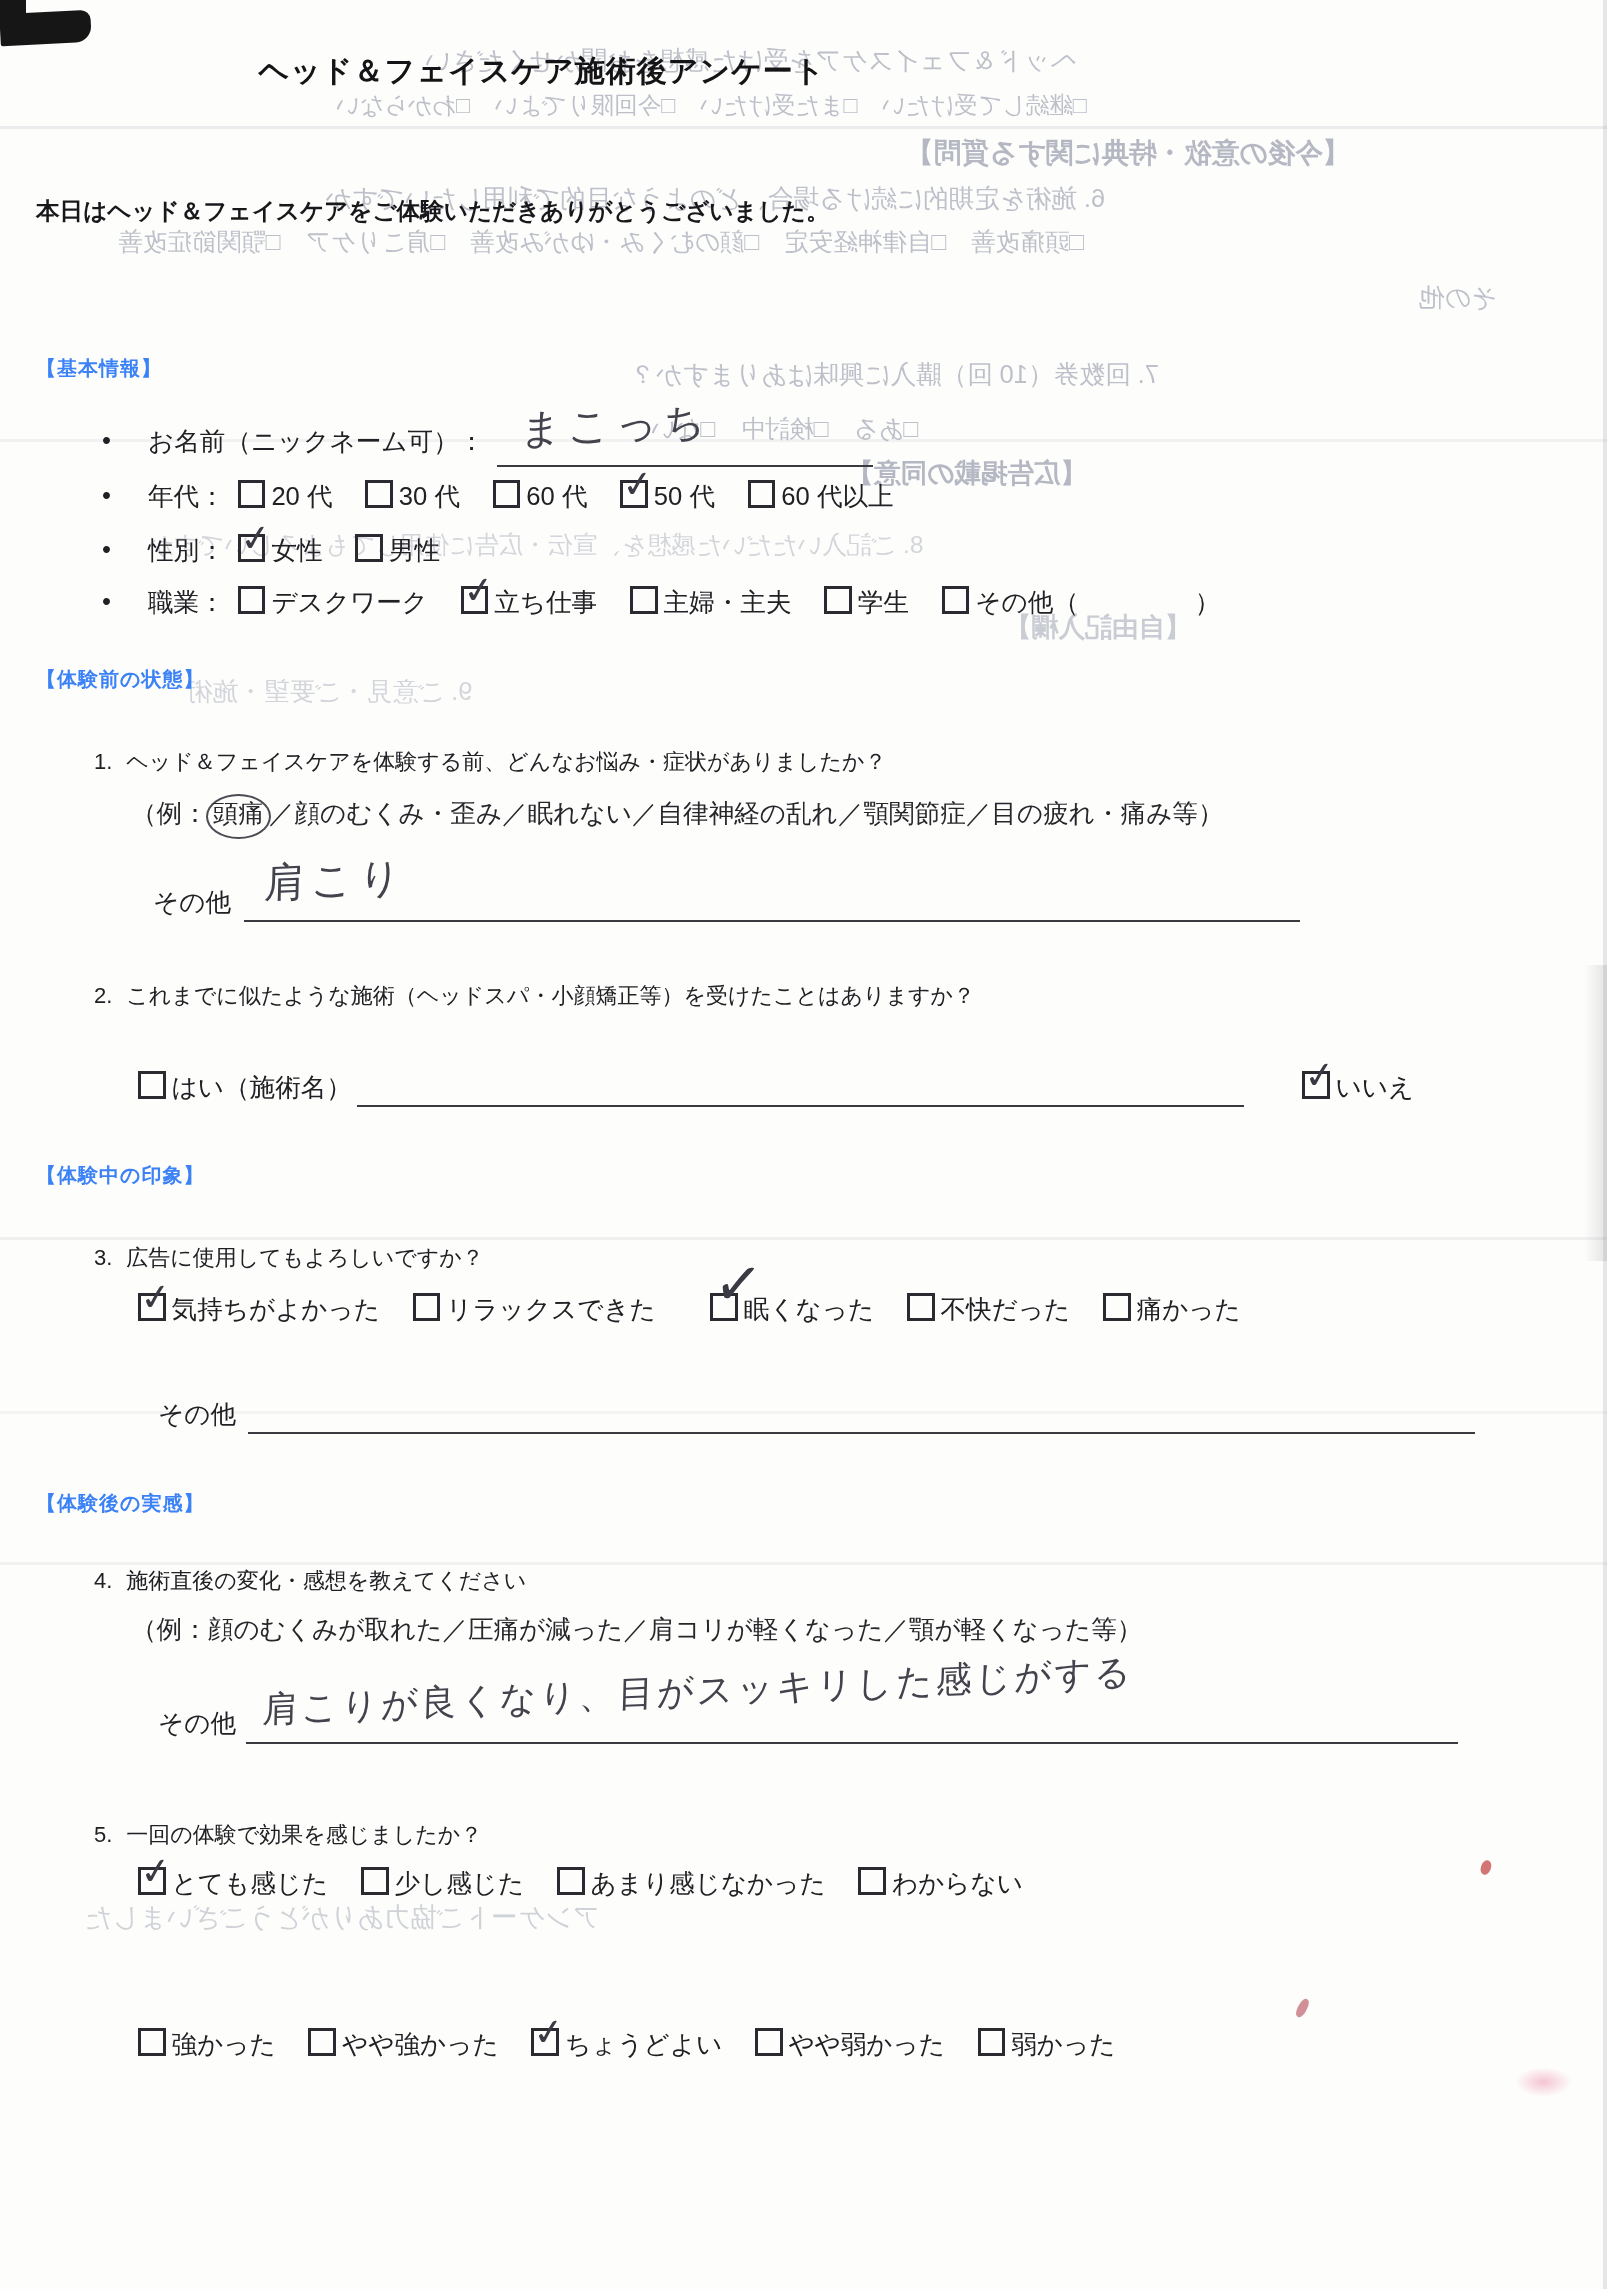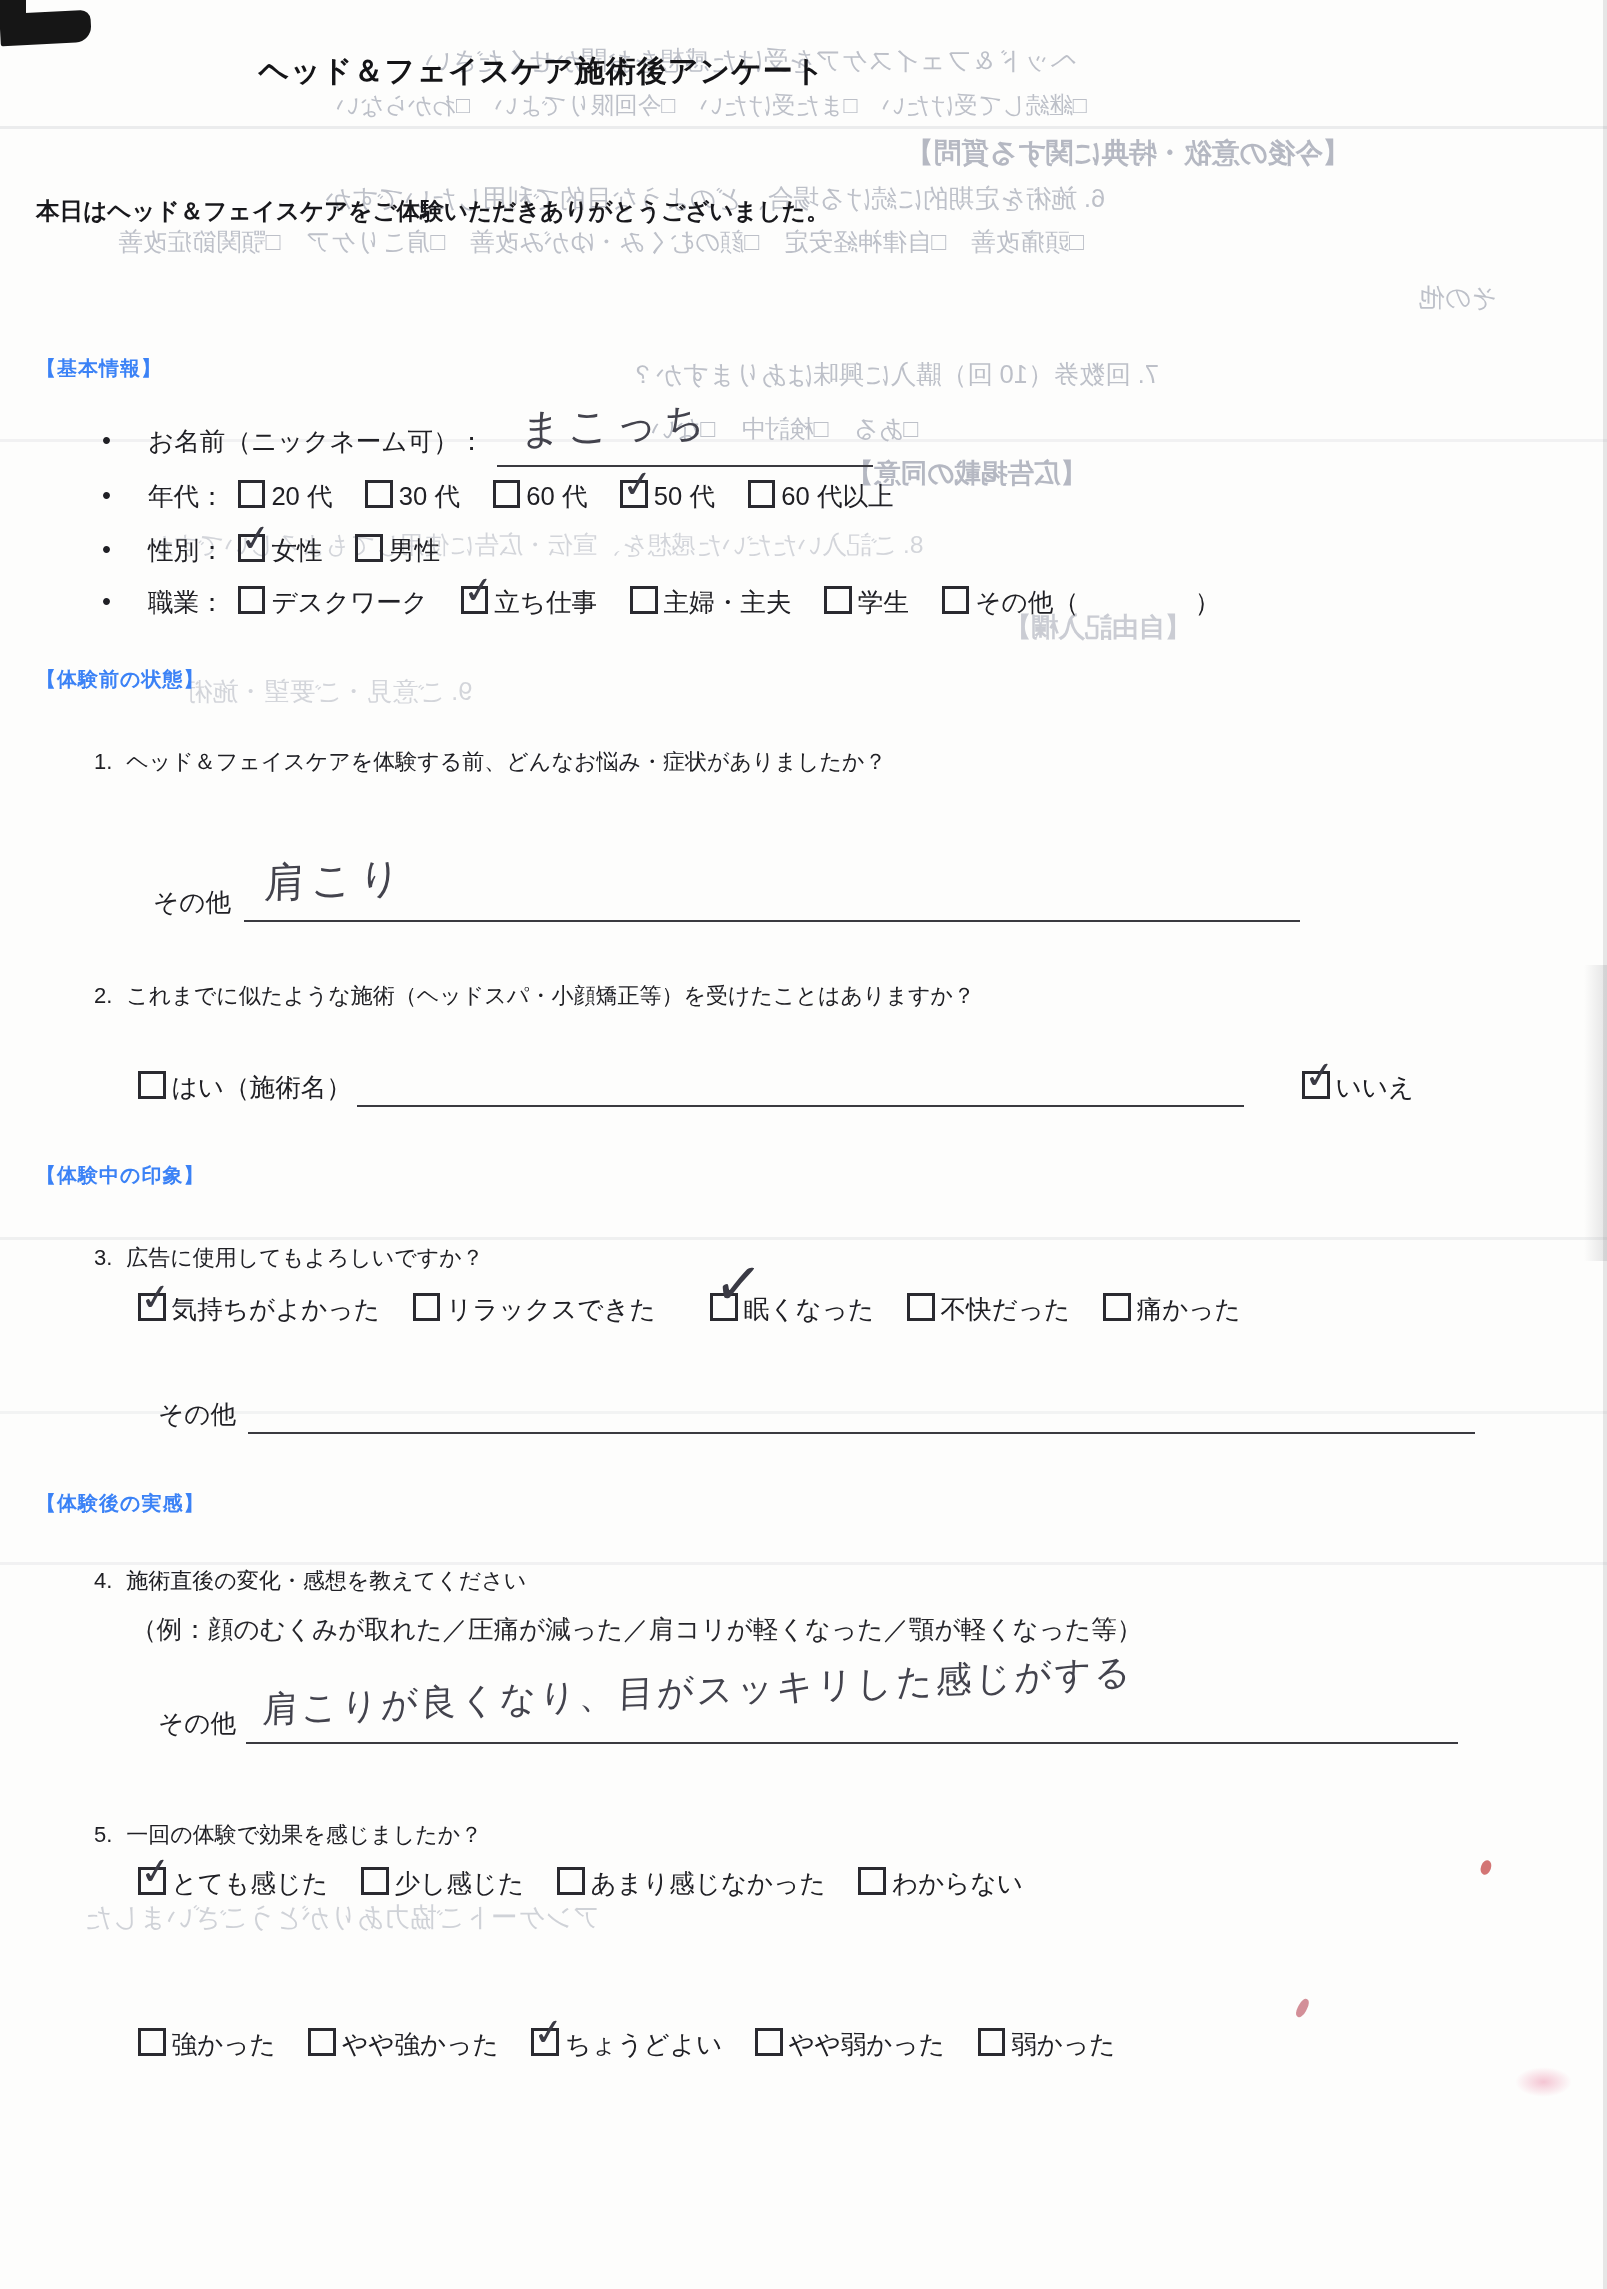--- a/index.html
+++ b/index.html
@@ -140,20 +140,23 @@
     <span class="opt"><span class="cb"><span class="mark"></span></span><span>主婦・主夫</span></span>
     <span class="opt"><span class="cb"><span class="mark"></span></span><span>学生</span></span>
     <span class="opt" style="margin-right:0;"><span class="cb"><span class="mark"></span></span><span>その他（</span><span style="display:inline-block; width:116px;"></span><span>）</span></span>
   </div>
 
   <div class="abs sec" style="left:36px; top:666px;">【体験前の状態】</div>
 
   <div class="abs q" style="left:94px; top:747px;">
     <span class="qnum">1.</span><span>ヘッド＆フェイスケアを体験する前、どんなお悩み・症状がありましたか？</span>
   </div>
+  <div class="abs ex" style="left:131px; top:794px;">
+    <span>（例：</span><span class="circled">頭痛</span><span>／顔のむくみ・歪み／眠れない／自律神経の乱れ／顎関節症／目の疲れ・痛み等）</span>
+  </div>
   <div class="abs row" style="left:153px; top:885px;">その他</div>
   <div class="hw" style="left:264px; top:853px; font-size:41px;">肩こり</div>
   <div class="blank" style="left:244px; top:920px; width:1056px;"></div>
 
   <div class="abs q" style="left:94px; top:981px;">
     <span class="qnum">2.</span><span>これまでに似たような施術（ヘッドスパ・小顔矯正等）を受けたことはありますか？</span>
   </div>
   <div class="abs row" style="left:138px; top:1070px;">
     <span class="cb"><span class="mark"></span></span><span>はい（施術名）</span>
   </div>

